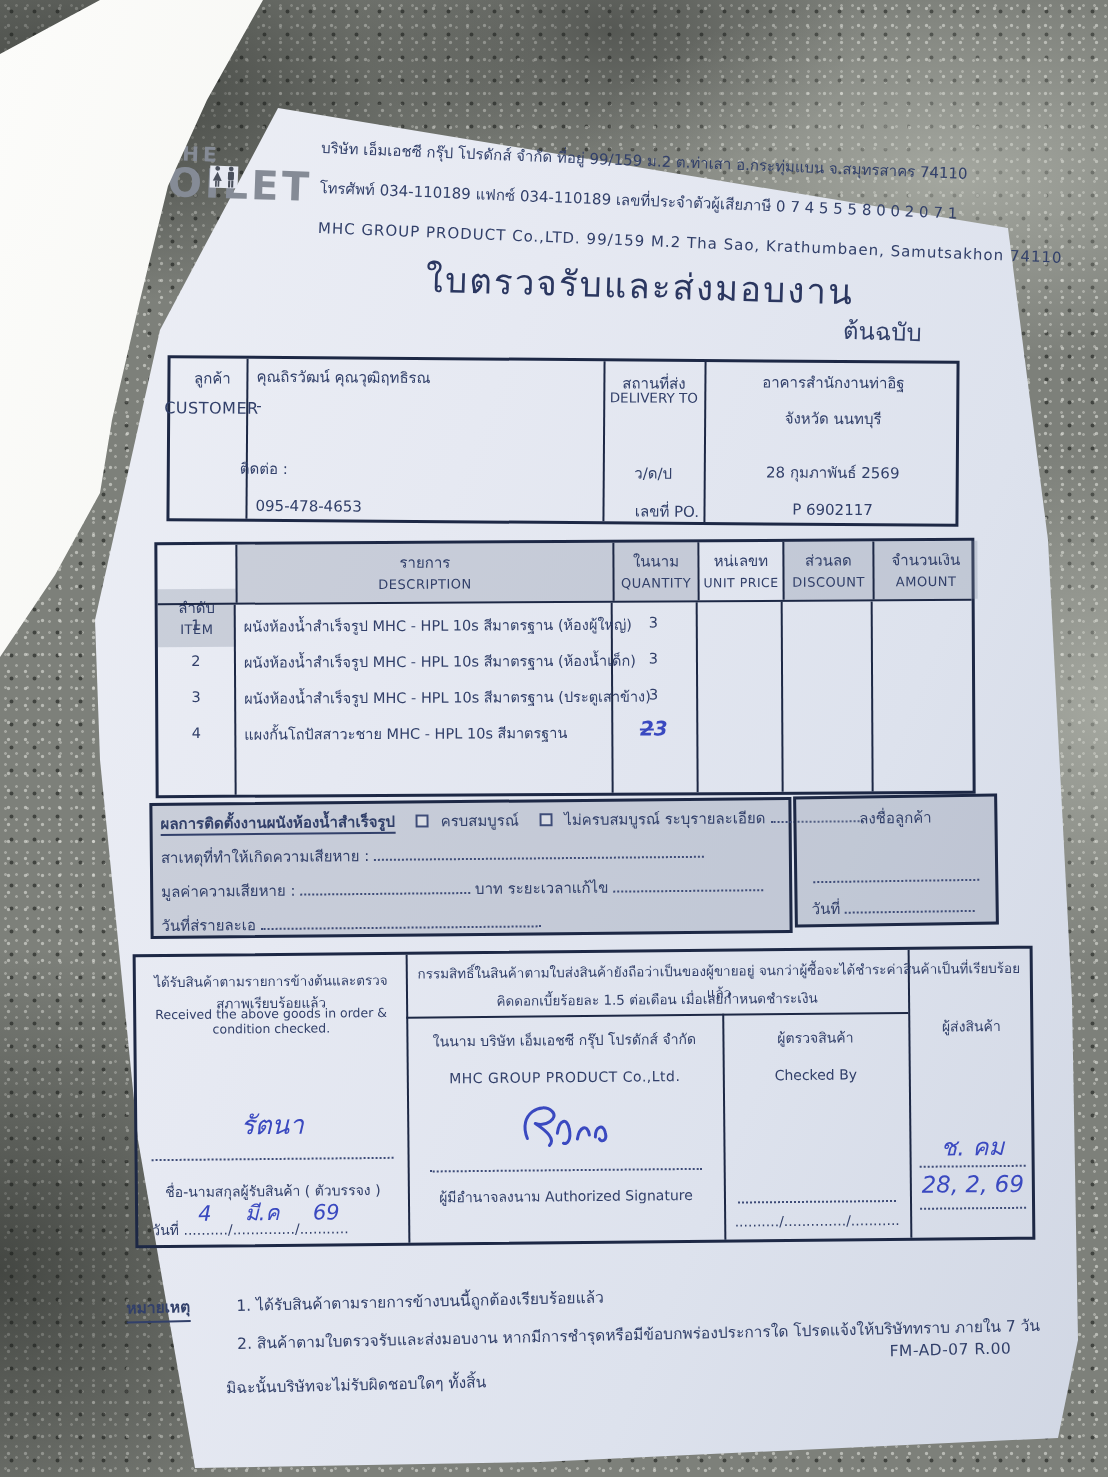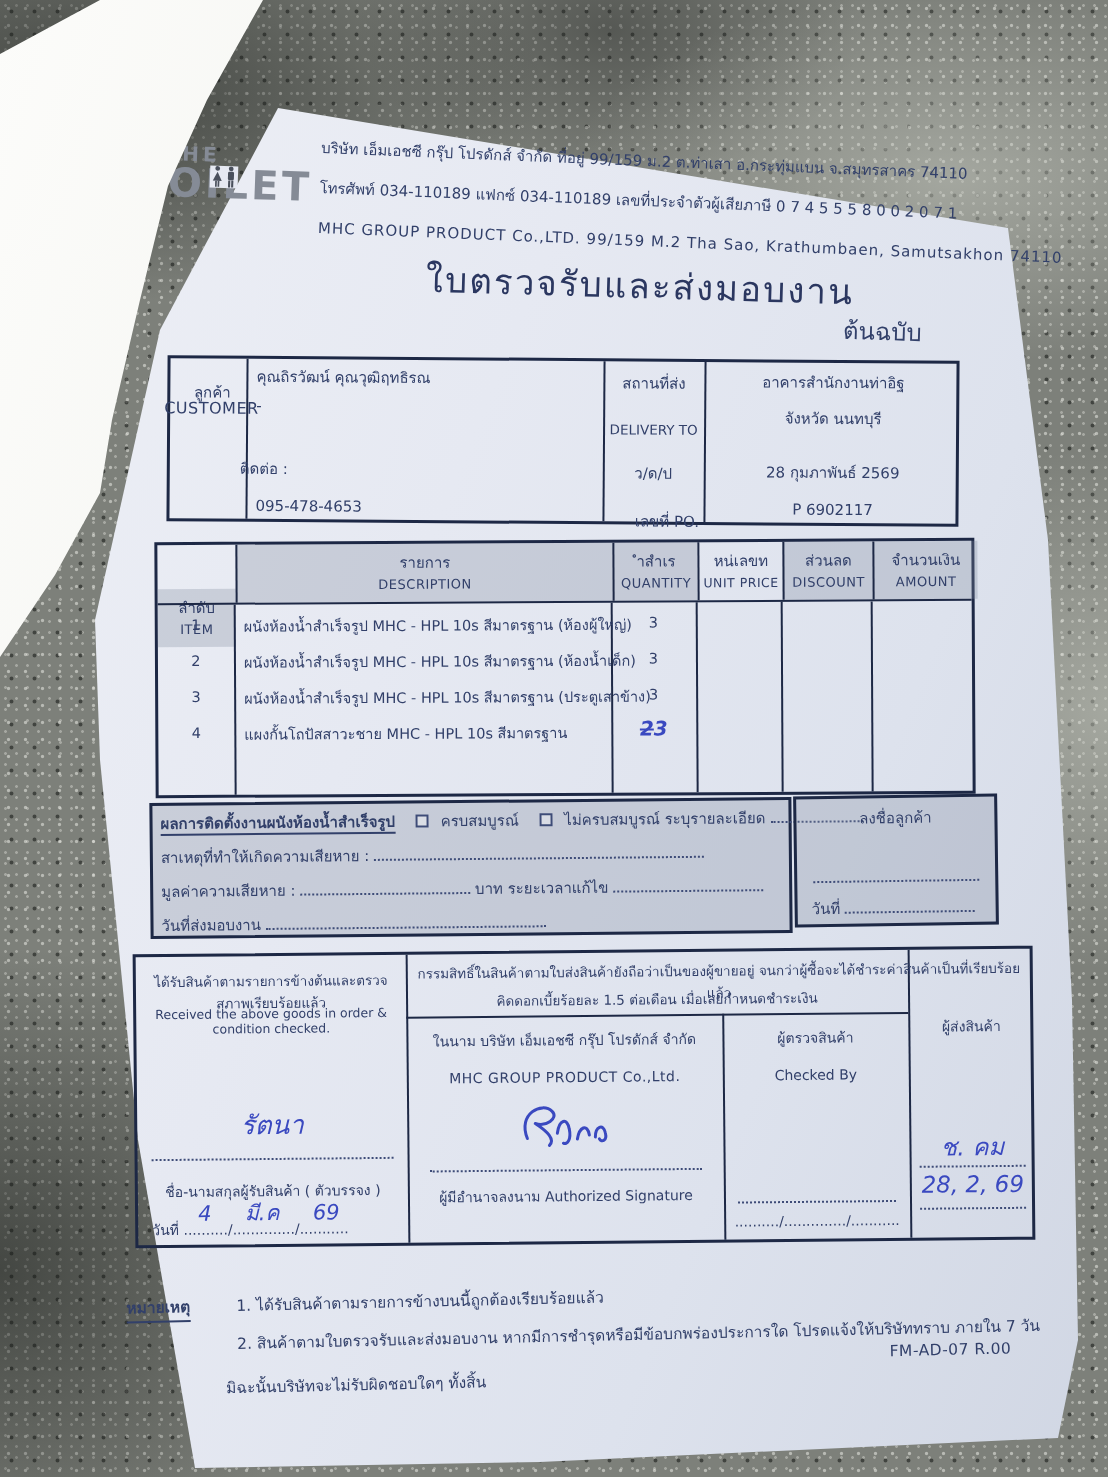--- a/index.html
+++ b/index.html
@@ -105,48 +105,48 @@
       <div style="letter-spacing:1px;">MHC GROUP PRODUCT Co.,LTD.  99/159 M.2 Tha Sao, Krathumbaen, Samutsakhon 74110</div>
     </div>
 
     <div class="abs c" id="title">ใบตรวจรับและส่งมอบงาน</div>
     <div class="abs" id="copylabel">ต้นฉบับ</div>
 
     <div class="abs box" id="custbox">
       <div class="vline" style="left:76px;"></div>
       <div class="vline" style="left:433px;"></div>
       <div class="vline" style="left:534px;"></div>
-      <div class="abs c" style="left:0;top:22px;width:84px;">ลูกค้า</div>
+      <div class="abs c" style="left:0;top:8px;width:84px;">ลูกค้า</div>
       <div class="abs c" style="left:-6px;top:40px;width:88px;font-size:16px;letter-spacing:.5px;">CUSTOMER</div>
       <div class="abs" style="left:86px;top:6px;">คุณถิรวัฒน์ คุณวุฒิฤทธิรณ</div>
       <div class="abs" style="left:86px;top:38px;">-</div>
       <div class="abs" style="left:70px;top:98px;">ติดต่อ :</div>
       <div class="abs" style="left:86px;top:138px;">095-478-4653</div>
       <div class="abs c" style="left:433px;top:10px;width:101px;">สถานที่ส่ง</div>
-      <div class="abs c" style="left:428px;top:60px;width:111px;font-size:13.5px;">DELIVERY TO</div>
+      <div class="abs c" style="left:428px;top:28px;width:111px;font-size:13.5px;">DELIVERY TO</div>
       <div class="abs c" style="left:433px;top:100px;width:101px;">ว/ด/ป</div>
-      <div class="abs c" style="left:433px;top:148px;width:101px;padding-left:28px;">เลขที่ PO.</div>
+      <div class="abs c" style="left:433px;top:138px;width:101px;padding-left:28px;">เลขที่ PO.</div>
       <div class="abs c" style="left:534px;top:8px;width:258px;">อาคารสำนักงานท่าอิฐ</div>
       <div class="abs c" style="left:534px;top:44px;width:258px;">จังหวัด นนทบุรี</div>
       <div class="abs c" style="left:534px;top:98px;width:258px;">28 กุมภาพันธ์ 2569</div>
       <div class="abs c" style="left:534px;top:138px;width:258px;">P 6902117</div>
     </div>
 
     <div class="abs box" id="itemsbox">
 
       <div class="hcell shade" style="left:0;width:78px;">
         <div class="hth">ลำดับ</div>
         <div class="hen">ITEM</div>
       </div>
       <div class="hcell shade" style="left:78px;width:377px;">
         <div class="hth">รายการ</div>
         <div class="hen">DESCRIPTION</div>
       </div>
       <div class="hcell shade" style="left:455px;width:85px;">
-        <div class="hth">ำสำเร</div>
+        <div class="hth">ในนาม</div>
         <div class="hen">QUANTITY</div>
       </div>
       <div class="hcell" style="left:540px;width:85px;">
         <div class="hth">หน่เลขท</div>
         <div class="hen" style="font-size:12.5px;">UNIT PRICE</div>
       </div>
       <div class="hcell shade" style="left:625px;width:90px;">
         <div class="hth">ส่วนลด</div>
         <div class="hen">DISCOUNT</div>
       </div>
@@ -196,21 +196,21 @@
         <span class="leader" style="width:330px;"></span>
       </div>
       <div class="rline" style="top:74px;">
         <span>มูลค่าความเสียหาย :</span>
         <span class="leader" style="width:170px;"></span>
         <span>บาท</span>
         <span>ระยะเวลาแก้ไข</span>
         <span class="leader" style="width:150px;"></span>
       </div>
       <div class="rline" style="top:108px;">
-        <span>วันที่ส่งมอบงาน</span>
+        <span>วันที่ส่รายละเอ</span>
         <span class="leader" style="width:280px;"></span>
       </div>
     </div>
 
     <div class="abs box shade" id="resultR">
       <div class="abs c" style="left:0;top:8px;width:198px;">ลงชื่อลูกค้า</div>
       <div class="abs" style="left:16px;top:82px;width:166px;border-bottom:2px dotted #3e4c78;"></div>
       <div class="abs" style="left:14px;top:98px;">
         <span>วันที่</span>
         <span class="leader" style="width:130px;"></span>

